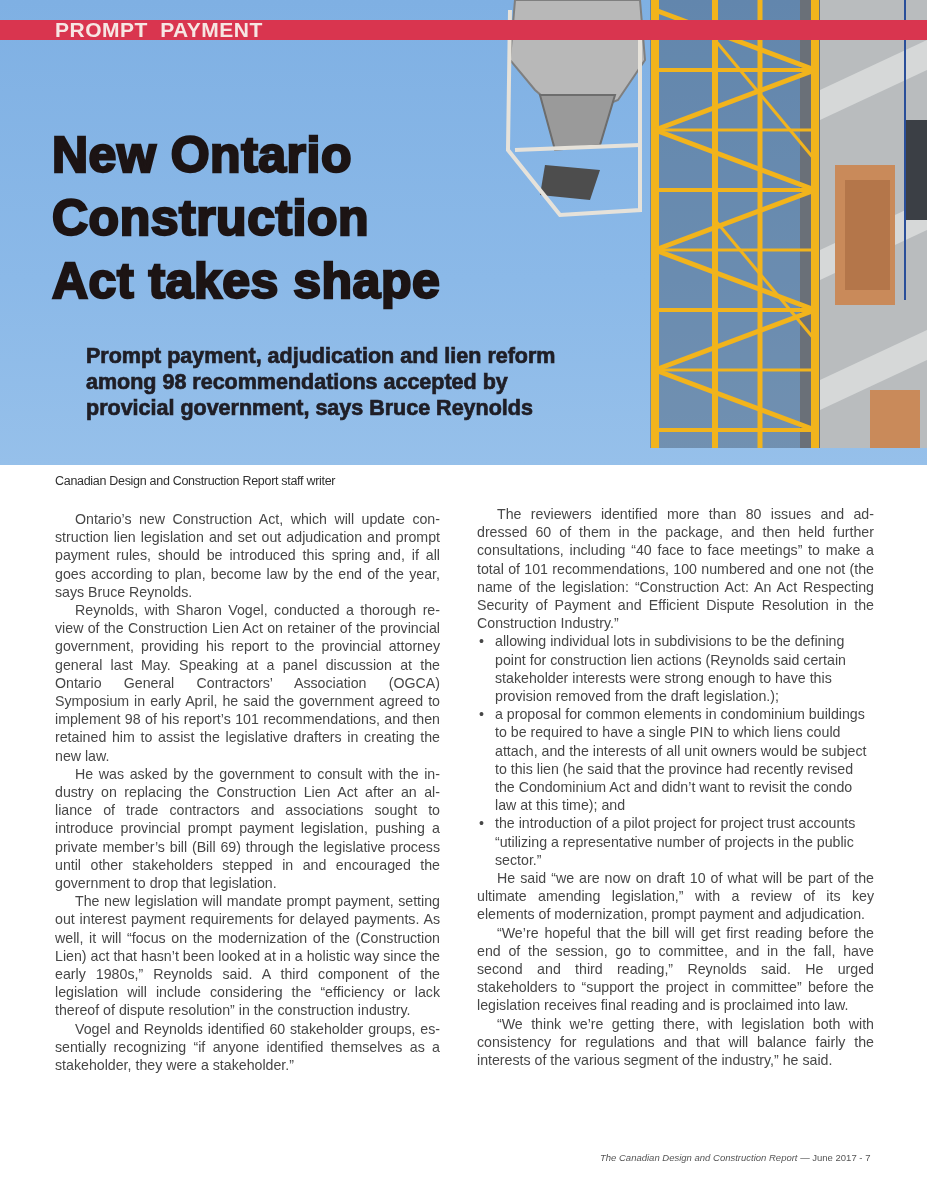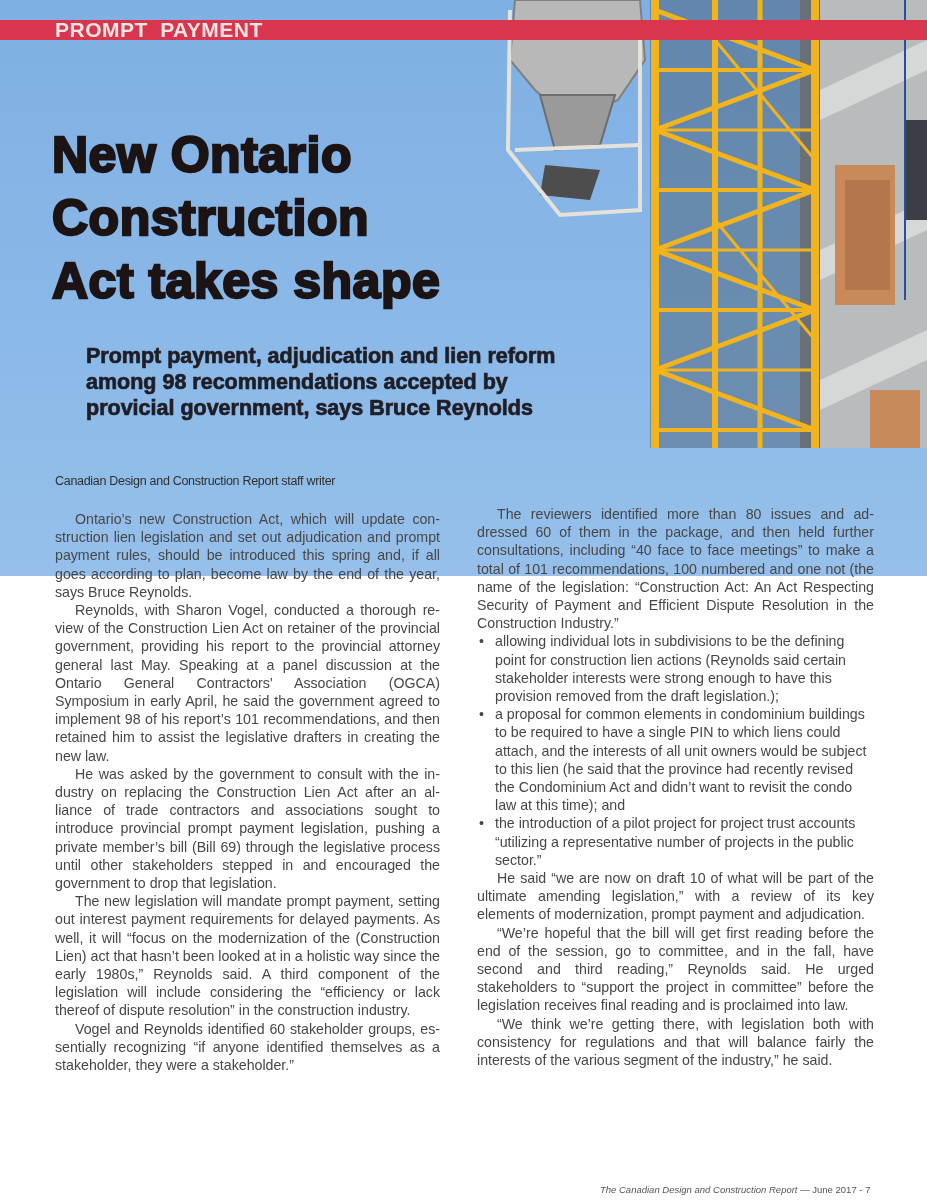--- a/index.html
+++ b/index.html
@@ -1,21 +1,21 @@
 <!DOCTYPE html>
 <html><head>
 <meta charset="utf-8">
 <style>
   * { margin: 0; padding: 0; box-sizing: border-box; }
   html, body { width: 927px; height: 1200px; background: #ffffff; overflow: hidden; }
   body { position: relative; font-family: "Liberation Sans", sans-serif; color: #3a3a3a; }
 
   
   .hero {
-    position: absolute; left: 0; top: 0; width: 927px; height: 576px;
+    position: absolute; left: 0; top: 0; width: 927px; height: 465px;
     background: linear-gradient(180deg, #7fb0e3 0%, #8bb9e8 60%, #96c0ea 100%);
     overflow: hidden;
   }
   .photo { position: absolute; left: 0; top: 0; width: 927px; height: 448px; }
   .section-band {
     position: absolute; left: 0; top: 20px; width: 927px; height: 20px;
     background: #d9354f;
   }
   .section-label {
     position: absolute; left: 55px; top: 18px;
@@ -51,21 +51,21 @@
   }
   .col-left { left: 55px; top: 510px; }
   .col-right { left: 477px; top: 473px; width: 397px; margin-top: 32px; }
   .col p { text-indent: 20px; }
   .col ul { list-style: none; margin: 0; }
   .col li { position: relative; padding-left: 18px; text-align: left; }
   .col li .bullet { position: absolute; left: 2px; top: 0; }
 
   .footer {
     position: absolute; left: 600px; top: 1152px;
-    font-size: 9.5px; color: #555; margin-top: 32px;
+    font-size: 9.5px; color: #555;
   }
   .footer .pub { font-style: italic; }
 </style>
 </head>
 <body>
 
 <div class="hero">
   <svg class="photo" viewBox="0 0 927 448" preserveAspectRatio="none">
 
     <rect x="800" y="0" width="127" height="448" fill="#8a8e92"></rect>

